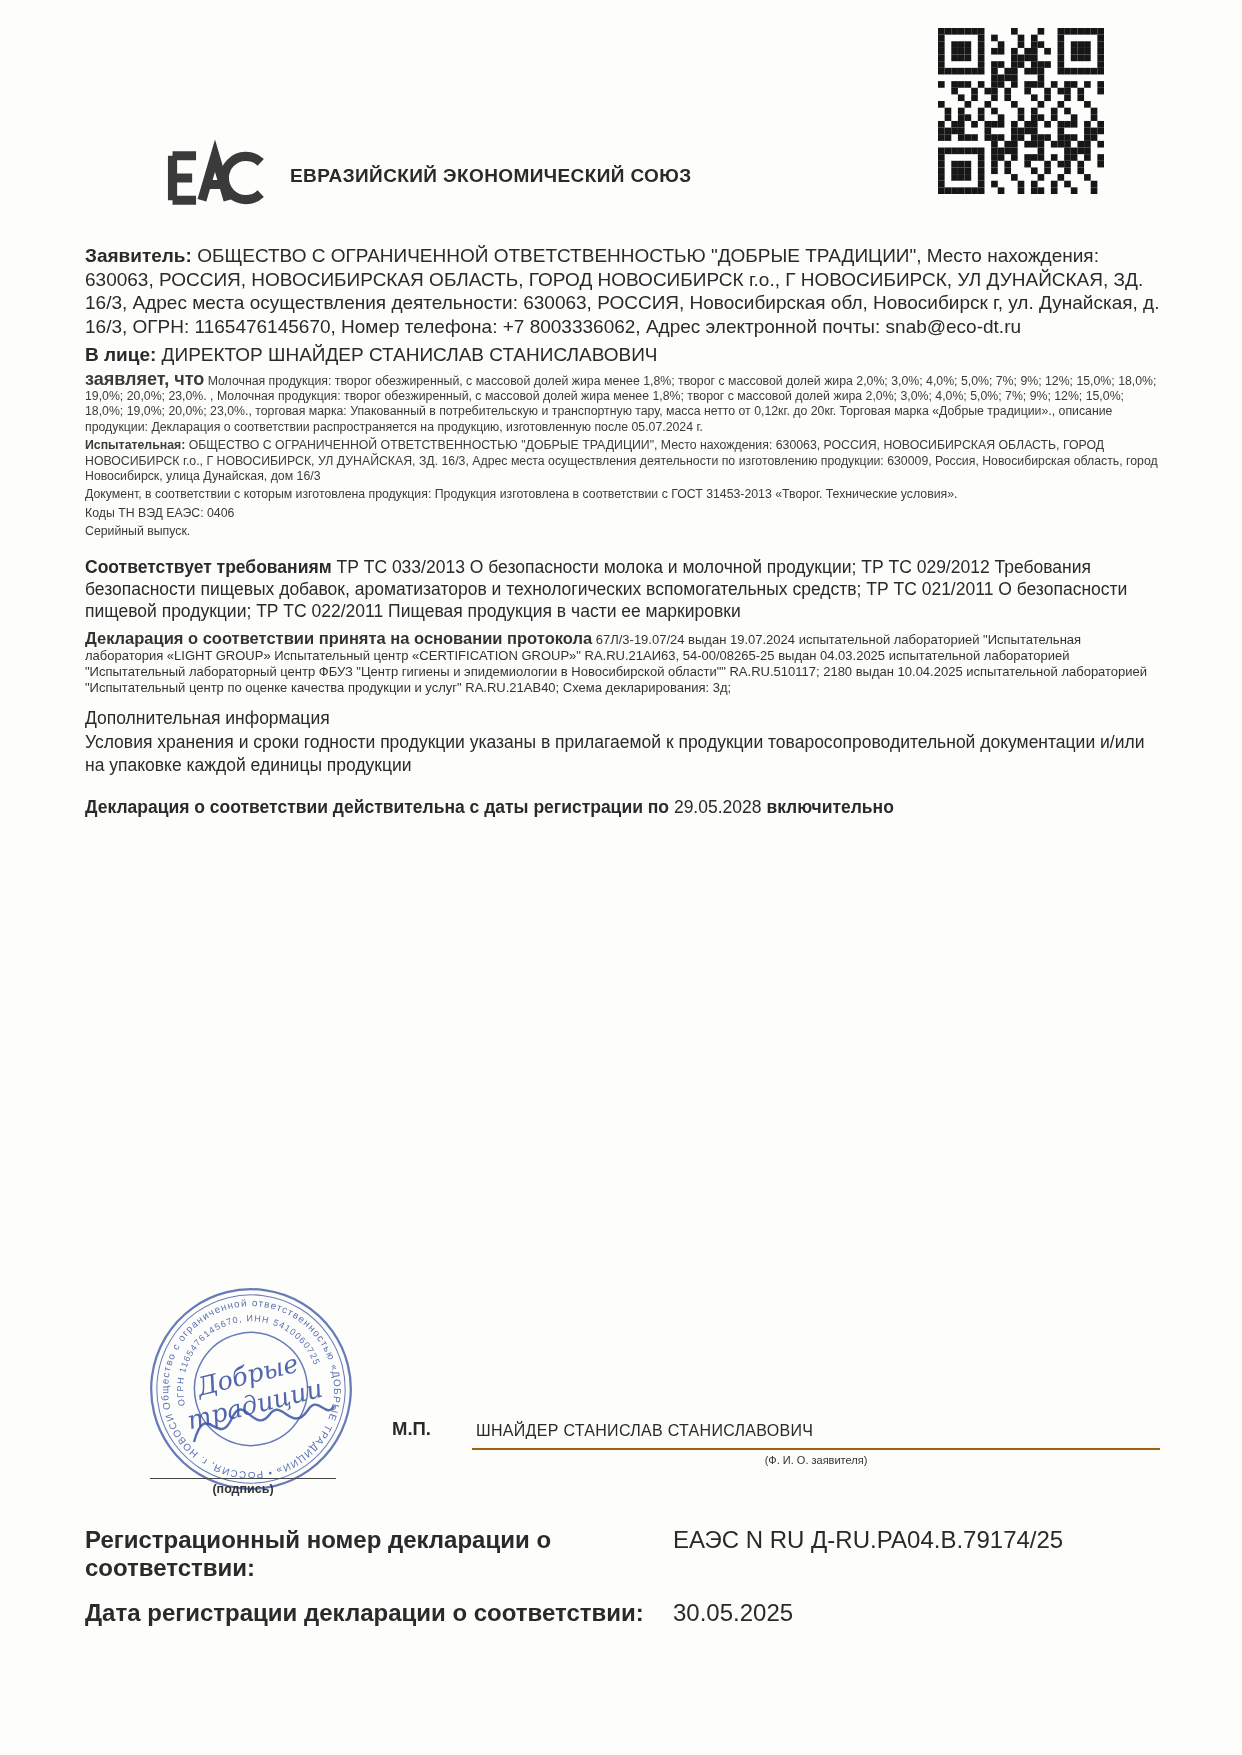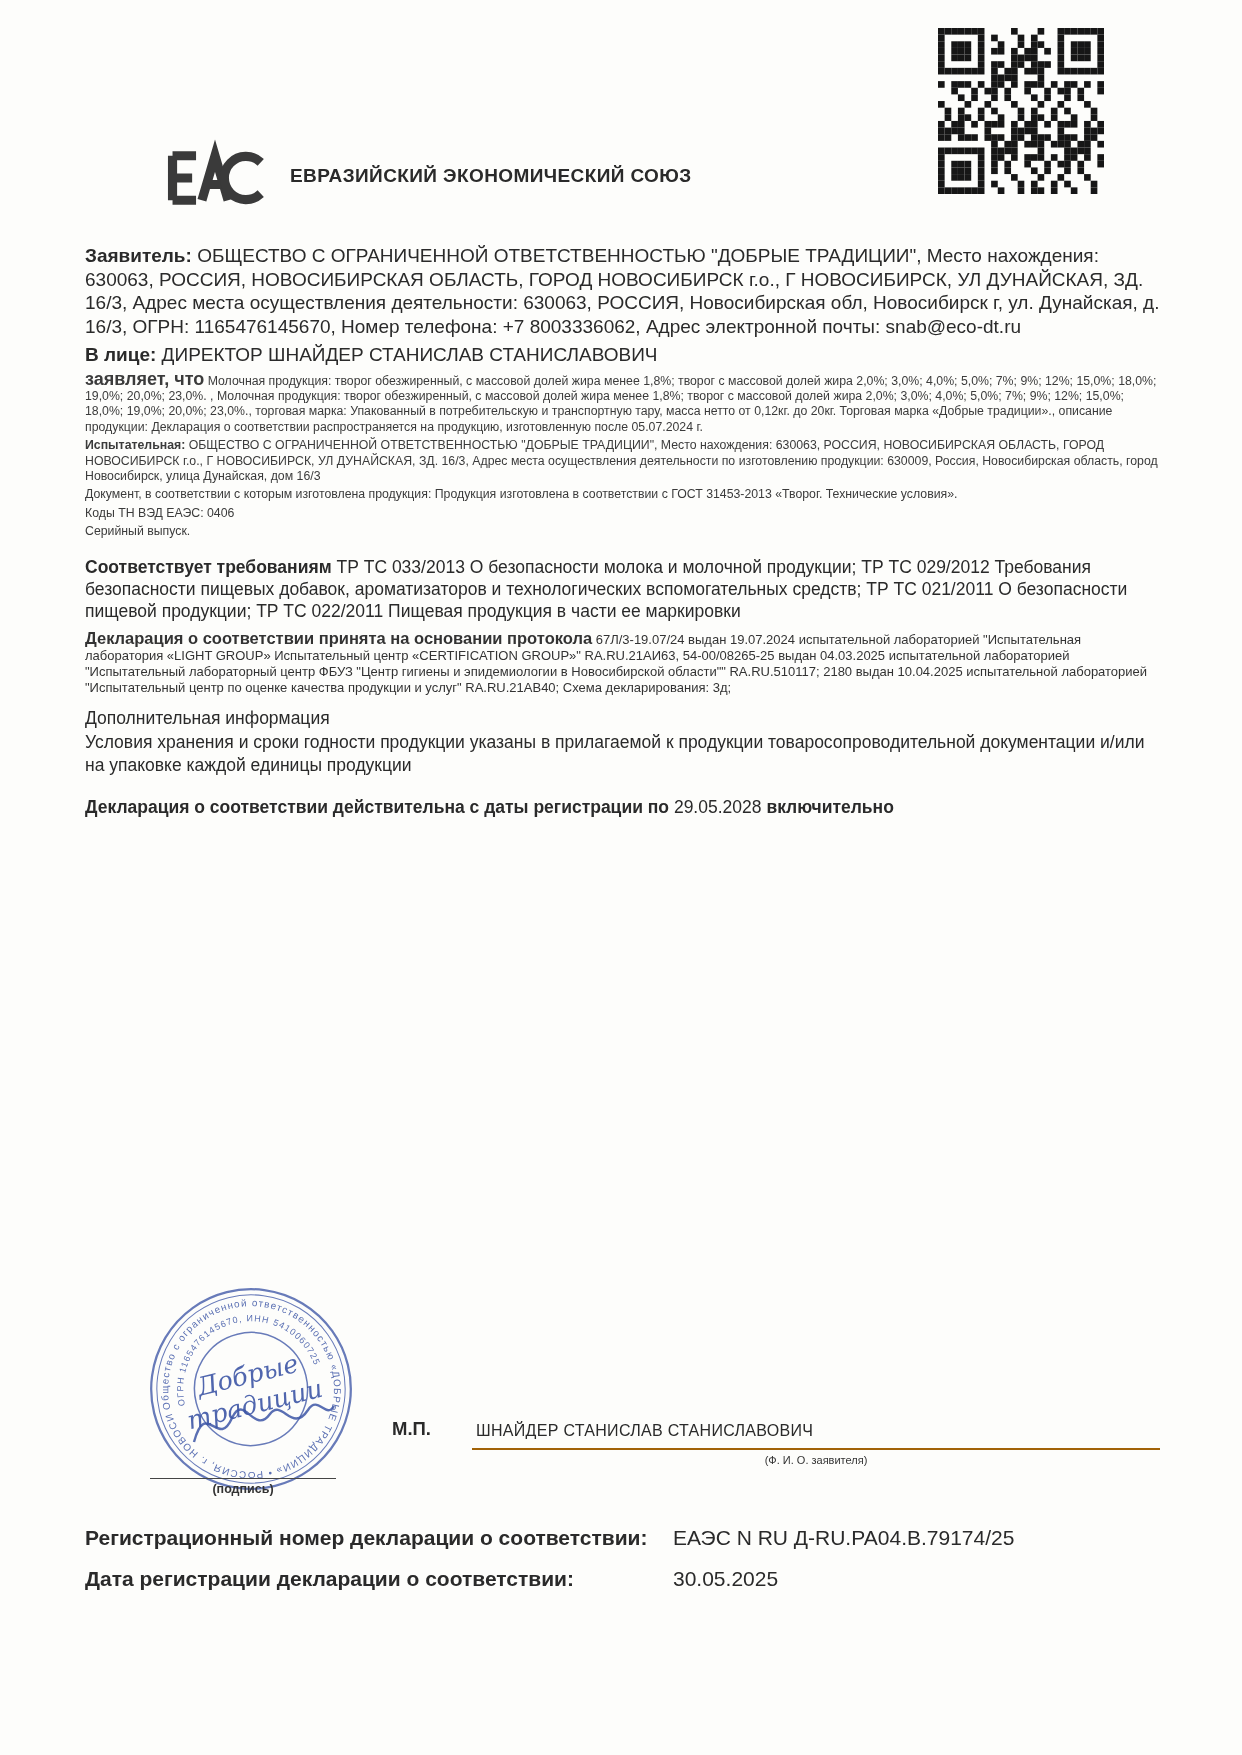--- a/index.html
+++ b/index.html
@@ -44,21 +44,21 @@
   .sig-caption{position:absolute;left:150px;top:210px;width:186px;text-align:center;
                font-size:12.5px;font-weight:bold;color:#333}
   .mp{position:absolute;left:392px;top:146px;font-size:18.5px}
   .fio-block{position:absolute;left:472px;right:82px;top:150px}
   .fio-name{font-size:16px;letter-spacing:.3px;padding:0 0 8px 4px;border-bottom:2px solid #a16207}
   .fio-caption{text-align:center;font-size:11px;padding-top:4px;color:#333}
 
   
   .bottom-block{position:absolute;left:85px;right:80px;top:1526px}
   .reg-row{display:grid;grid-template-columns:588px 1fr;align-items:baseline;
-           margin-bottom:17px;font-size:21px}
+           margin-bottom:17px;font-size:24px}
   .reg-label{font-weight:bold}
 </style>
 </head>
 <body>
 
 <div class="page">
 
   <svg class="qr" id="qr" viewBox="0 0 150 150">
       <rect x="0" y="0" width="6" height="6"></rect>
       <rect x="0" y="6" width="6" height="6"></rect>

